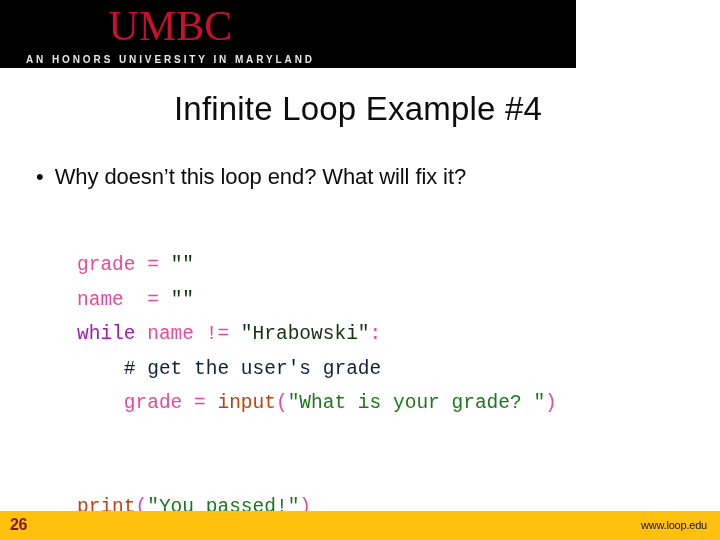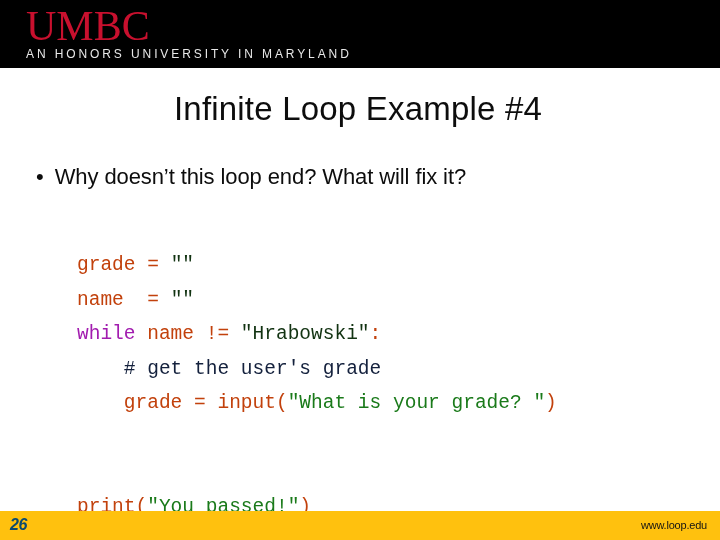--- a/index.html
+++ b/index.html
@@ -12,46 +12,47 @@
     height: 540px;
     position: relative;
     overflow: hidden;
     font-family: "Liberation Sans", sans-serif;
   }
 
   
   #header-band {
     position: absolute;
     left: 0; top: 0;
-    width: 720px;
+    width: 576px;
     height: 68px;
     background: #000000;
+    text-align: center;
   }
   #logo-block {
     position: absolute;
     left: 26px;
     top: 4px;
   }
   #logo-wordmark {
     font-family: "Liberation Serif", serif;
     font-size: 42px;
     font-weight: 400;
     color: #c8102e;
     letter-spacing: 0px;
     line-height: 44px;
     white-space: nowrap;
   }
   #logo-tagline {
     font-family: "Liberation Sans", sans-serif;
-    font-size: 12px;
-    font-weight: 400;
+    font-size: 10px;
+    font-weight: 700;
     color: #e8e8e8;
     letter-spacing: 2.9px;
     line-height: 10px;
-    margin-top: 1px;
+    margin-top: 7px;
     white-space: nowrap;
   }
 
   
   #slide-title {
     position: absolute;
     left: 0;
     top: 90px;
     width: 716px;
     text-align: center;
@@ -88,21 +89,21 @@
   #code-block {
     position: absolute;
     left: 77px;
     top: 248px;
     font-family: "Liberation Mono", monospace;
     font-size: 19.5px;
     line-height: 34.5px;
     white-space: pre;
   }
   .code-line { white-space: pre; }
-  .tok-plain   { color: #c2410c; }
+  .tok-plain   { color: #ec4899; }
   .tok-kw      { color: #a21caf; }
   .tok-fn      { color: #c2410c; }
   .tok-str     { color: #1a7a1a; }
   .tok-str-dark{ color: #123312; }
   .tok-comment { color: #14213d; }
 
   
   #footer-band {
     position: absolute;
     left: 0;
@@ -110,23 +111,22 @@
     width: 720px;
     height: 29px;
     background: #ffc10e;
   }
   #slide-number {
     position: absolute;
     left: 10px;
     top: 5px;
     font-size: 16px;
     font-weight: 700;
-    color: #0c4a6e;
+    color: #7f1d1d;
     letter-spacing: -0.4px;
-    font-style: italic;
   }
   #footer-url {
     position: absolute;
     right: 13px;
     top: 8px;
     font-size: 11px;
     font-weight: 400;
     color: #141414;
     letter-spacing: -0.2px;
   }

